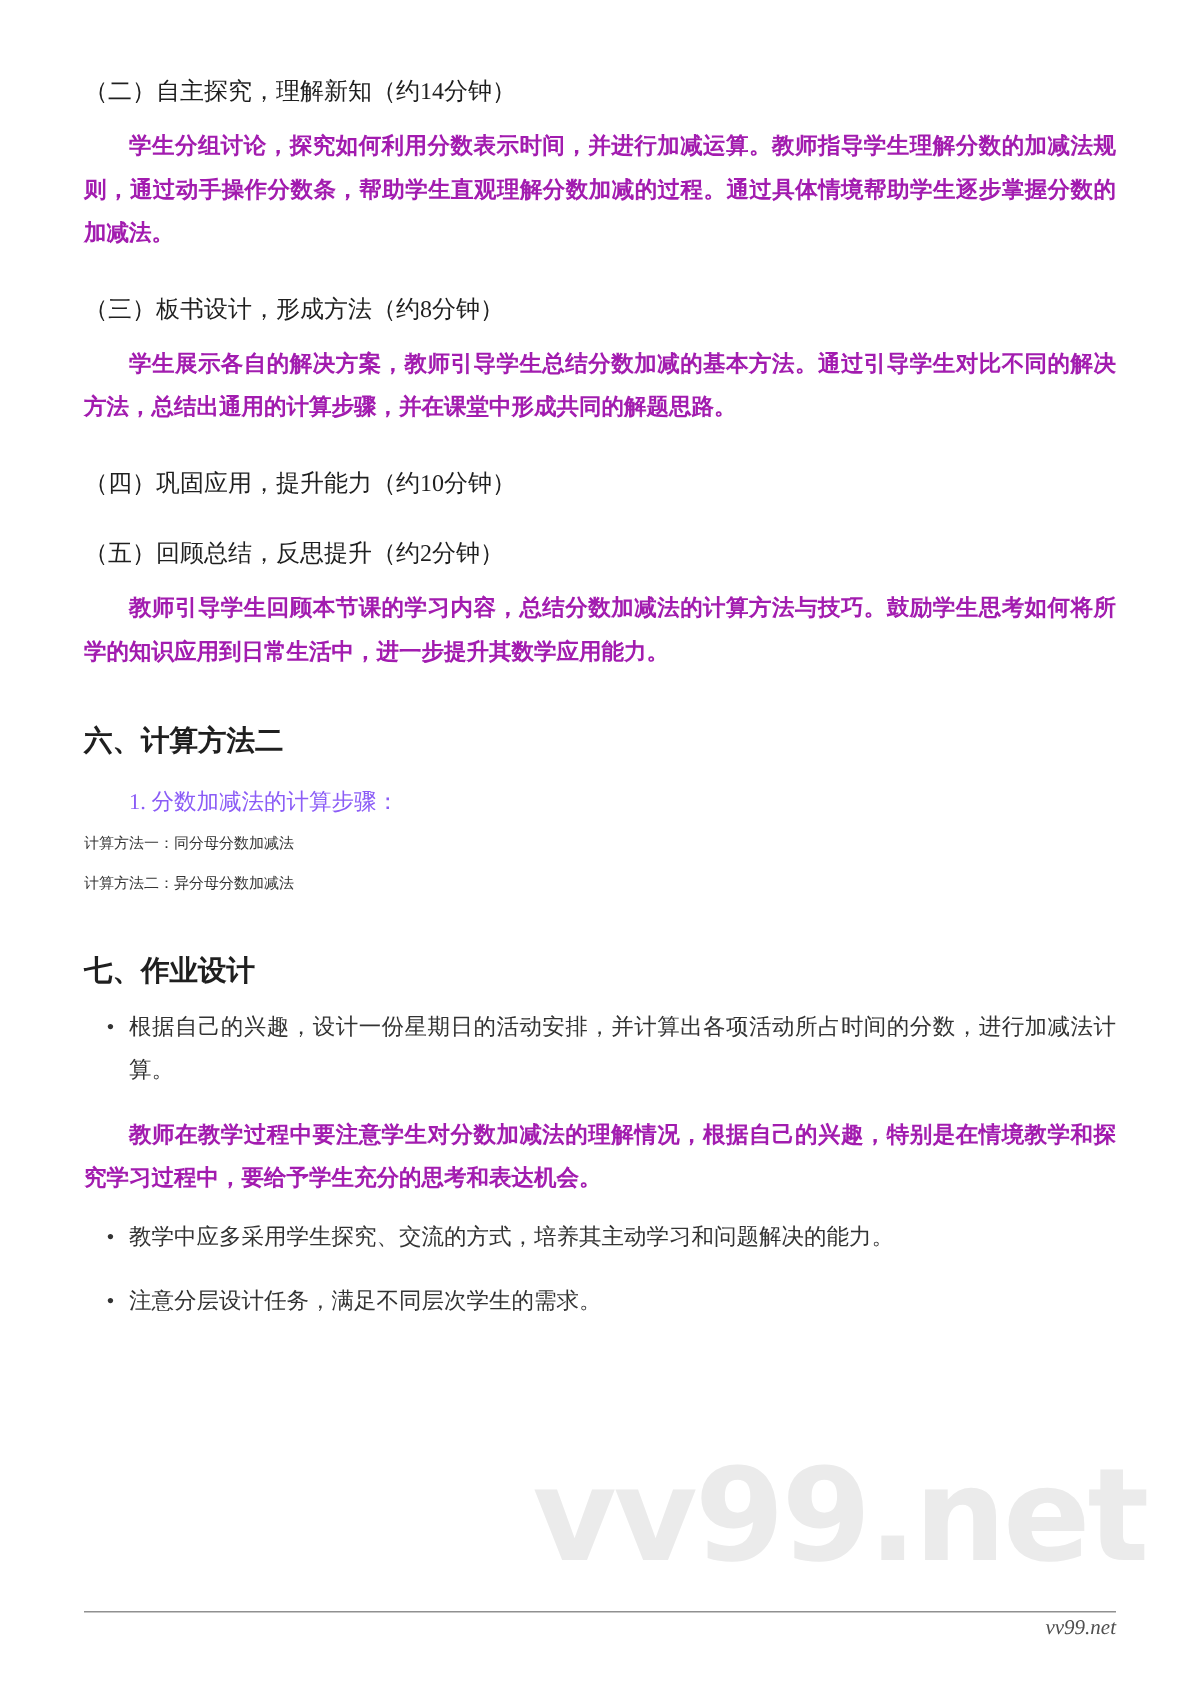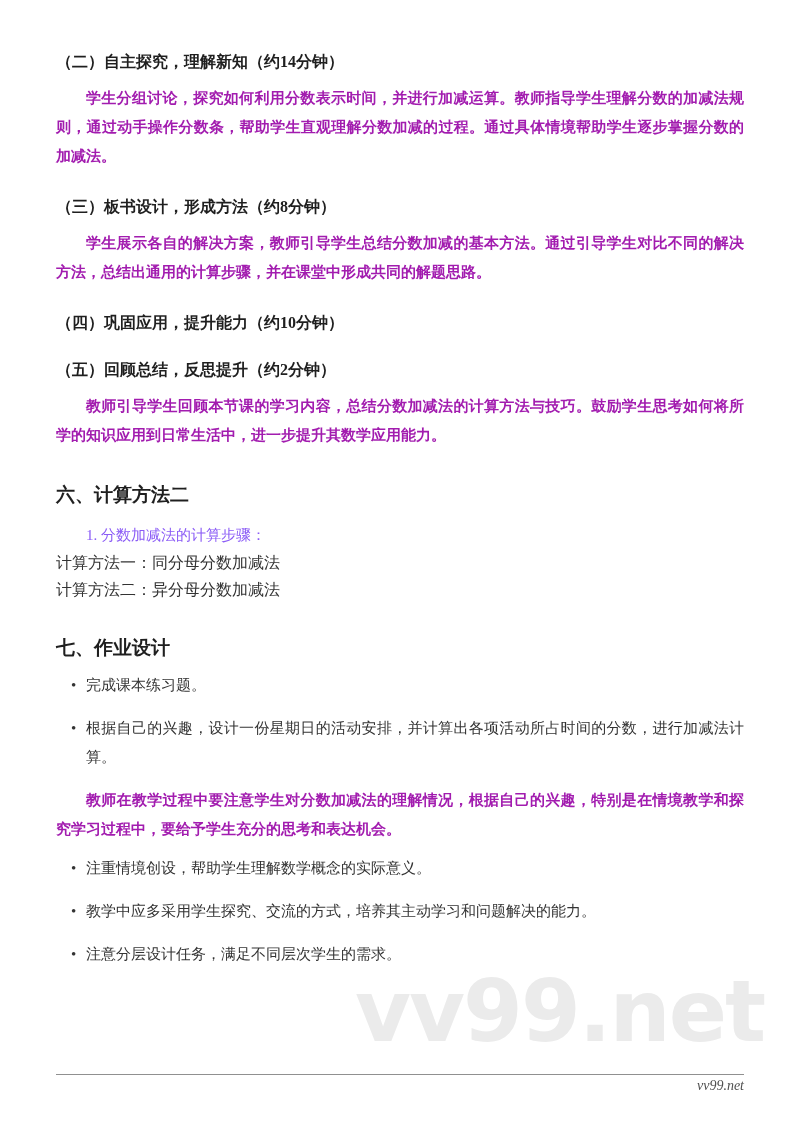--- a/index.html
+++ b/index.html
@@ -34,21 +34,21 @@
   }
   .content {
     position: relative;
     z-index: 1;
     padding: 50px 56px 0 56px;
   }
   .sub-heading {
     margin: 24px 0 0 0;
     font-size: 16px;
     line-height: 23px;
-    font-weight: bold;
+    font-weight: normal;
     color: #1f1f1f;
   }
   .big-heading {
     margin: 32px 0 0 0;
     font-size: 19px;
     line-height: 26px;
     font-weight: bold;
     color: #1f1f1f;
   }
   .para {
@@ -62,21 +62,21 @@
   }
   .board-item {
     margin: 14px 0 0 0;
     font-size: 15px;
     line-height: 27px;
     text-indent: 2em;
     color: #8b5cf6;
   }
   .board-line {
     margin: 0;
-    font-size: 16px;
+    font-size: 10px;
     line-height: 27px;
     color: #333333;
   }
   ul.bullet-list {
     margin: 10px 0 0 0;
     padding: 0 0 0 30px;
     list-style: none;
   }
   ul.bullet-list li {
     position: relative;
@@ -134,28 +134,26 @@
     <h3 class="sub-heading">（五）回顾总结，反思提升（约2分钟）</h3>
     <p class="para">教师引导学生回顾本节课的学习内容，总结分数加减法的计算方法与技巧。鼓励学生思考如何将所学的知识应用到日常生活中，进一步提升其数学应用能力。</p>
 
     <h2 class="big-heading">六、计算方法二</h2>
     <p class="board-item">1.  分数加减法的计算步骤：</p>
     <p class="board-line">计算方法一：同分母分数加减法</p>
     <p class="board-line">计算方法二：异分母分数加减法</p>
 
     <h2 class="big-heading">七、作业设计</h2>
     <ul class="bullet-list">
-      <li>完成课本练习题。</li>
       <li>根据自己的兴趣，设计一份星期日的活动安排，并计算出各项活动所占时间的分数，进行加减法计算。</li>
     </ul>
 
     <p class="para">教师在教学过程中要注意学生对分数加减法的理解情况，根据自己的兴趣，特别是在情境教学和探究学习过程中，要给予学生充分的思考和表达机会。</p>
 
     <ul class="bullet-list">
-      <li>注重情境创设，帮助学生理解数学概念的实际意义。</li>
       <li>教学中应多采用学生探究、交流的方式，培养其主动学习和问题解决的能力。</li>
       <li>注意分层设计任务，满足不同层次学生的需求。</li>
 
     </ul>
 
   </main>
 
   <footer class="page-footer">
     <div class="footer-divider"></div>
     <div class="footer-credit">vv99.net</div>

